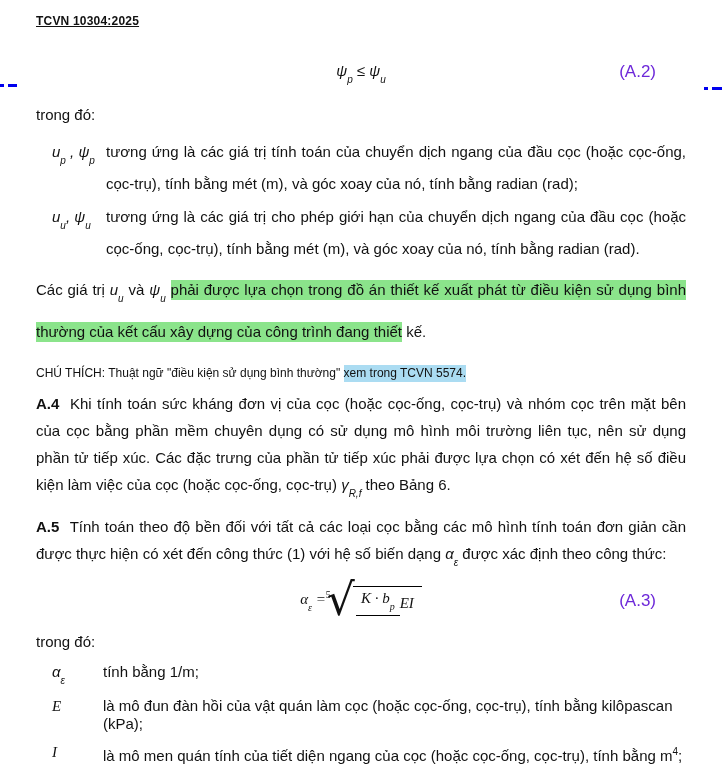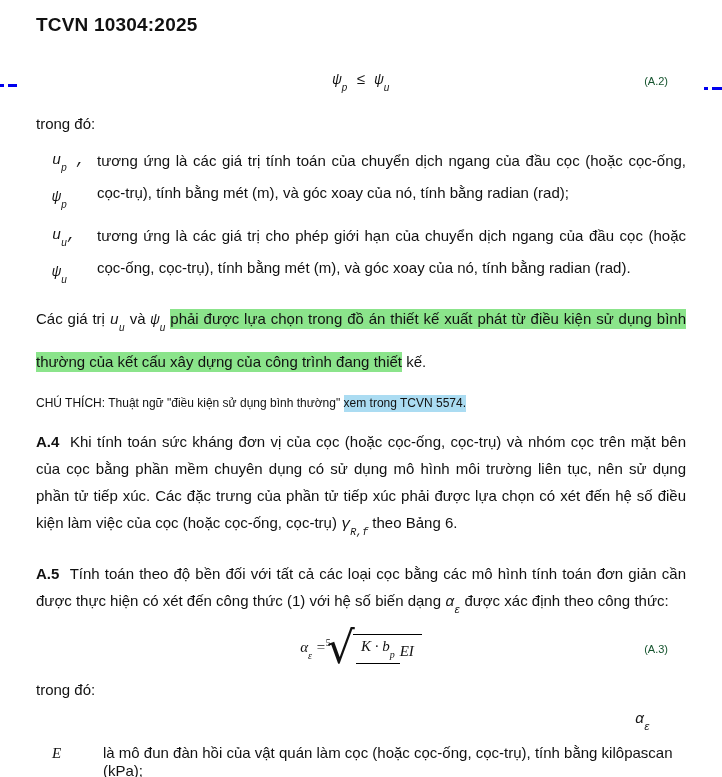--- a/index.html
+++ b/index.html
@@ -4,57 +4,57 @@
 <style>
   * { margin: 0; padding: 0; box-sizing: border-box; }
   html, body { background: #ffffff; }
   body {
     width: 722px; height: 777px;
     font-family: "Liberation Sans", "DejaVu Sans", sans-serif;
     font-size: 15px; color: #111; overflow: hidden;
   }
   .page { position: relative; width: 722px; height: 777px; padding: 14px 36px 0 36px; overflow: hidden; }
 
-  .doc-header { font-size: 19px; font-weight: bold; letter-spacing: 0.2px; }
+  .doc-header { font-size: 12px; font-weight: bold; letter-spacing: 0.2px; text-decoration: underline; }
 
   
   .eq-row { position: relative; text-align: center; }
   .eq-row.eq1 { margin-top: 34px; }
   .eq-row.eq2 { margin-top: 8px; margin-bottom: 10px; }
-  .eq-label { position: absolute; right: 18px; top: 50%; transform: translateY(-50%); font-size: 11px; color: #14532d; }
+  .eq-label { position: absolute; right: 30px; top: 50%; transform: translateY(-50%); font-size: 17px; color: #6d28d9; }
 
-  .mi { font-style: italic; font-family: Liberation Mono, monospace; }
+  .mi { font-style: italic; font-family: Liberation Sans, sans-serif; }
   .ms { font-style: italic; font-family: "Liberation Serif", "DejaVu Serif", serif; }
   sub.msub { font-size: 10px; font-style: italic; position: relative; top: 3px; }
   sup.msup { font-size: 10px; }
 
   
   .mark { position: absolute; display: flex; gap: 4px; }
   .mark span { display: inline-block; height: 3px; background: var(--edit-mark-blue, #0000ee); }
   .mark-left { left: 0; top: 84px; }
   .mark-left .d1 { width: 4px; } .mark-left .d2 { width: 9px; }
   .mark-right { right: 0; top: 87px; }
   .mark-right .d1 { width: 4px; } .mark-right .d2 { width: 10px; }
 
   .where { margin-top: 24px; }
 
   
   .dl1 { margin-top: 13px; }
-  .dl1 .dl-row { display: flex; padding-left: 16px; line-height: 32px; margin-bottom: 1px; }
+  .dl1 .dl-row { display: flex; padding-left: 16px; line-height: 32px; margin-bottom: 1px; gap: 9px; }
   .dl1 .dl-term { width: 45px; flex: 0 0 45px; }
   .dl1 .dl-desc { flex: 1; text-align: justify; }
 
   .para { margin-top: 7px; line-height: 36px; text-align: justify; }
   .hl-green { background: var(--highlight-green, #8be48b); padding: 1px 0 2px; }
   .hl-blue  { background: var(--highlight-blue, #abdcf2); padding: 1px 0 2px; text-align: right; }
 
   .note { margin-top: 15px; font-size: 12px; line-height: 16px; }
   .note .it { }
 
-  .section { margin-top: 17px; line-height: 27px; text-align: justify; }
+  .section { margin-top: 9px; line-height: 27px; text-align: justify; }
   .sec-num { font-weight: bold; }
 
   
   .radical { display: inline-flex; align-items: center; vertical-align: middle; }
   .rad-idx { font-size: 10px; align-self: flex-start; margin-top: 8px; margin-right: -4px; font-style: normal; }
   .rad-sign { font-size: 44px; font-weight: 400; line-height: 0.9; transform: translateY(-1px); font-family: "DejaVu Sans", sans-serif; }
   .rad-expr { border-top: 1.6px solid #000; padding: 2px 8px 0 3px; margin-left: -2px; }
   .frac { display: inline-flex; flex-direction: row; align-items: center; font-size: 15px; }
   .frac .num { border-bottom: 1.4px solid #000; padding: 0 5px 2px; line-height: 18px; }
   .frac .den { padding-top: 2px; line-height: 18px; }
@@ -132,20 +132,21 @@
       </span>
     </span>
     <span class="eq-label">(A.3)</span>
   </div>
 
   <div class="where2">trong đó:</div>
 
   <div class="dl2">
     <div class="dl-row">
       <span class="dl-term mi"><span>α</span><sub class="msub">ε</sub></span>
+      <span class="dl-desc">tính bằng 1/m;</span>
     </div>
     <div class="dl-row">
       <span class="dl-term ms"><span>E</span><sub class="msub"></sub></span>
       <span class="dl-desc">là mô đun đàn hồi của vật quán làm cọc (hoặc cọc-ống, cọc-trụ), tính bằng kilôpascan (kPa);</span>
     </div>
     <div class="dl-row">
       <span class="dl-term ms"><span>I</span><sub class="msub"></sub></span>
       <span class="dl-desc"><span>là mô men quán tính của tiết diện ngang của cọc (hoặc cọc-ống, cọc-trụ), tính bằng m</span><sup class="msup">4</sup><span>;</span></span>
     </div>
 

